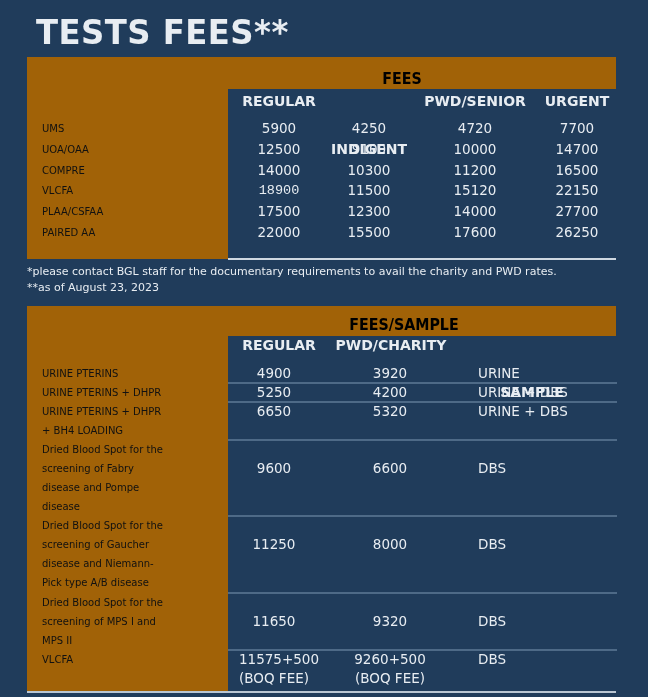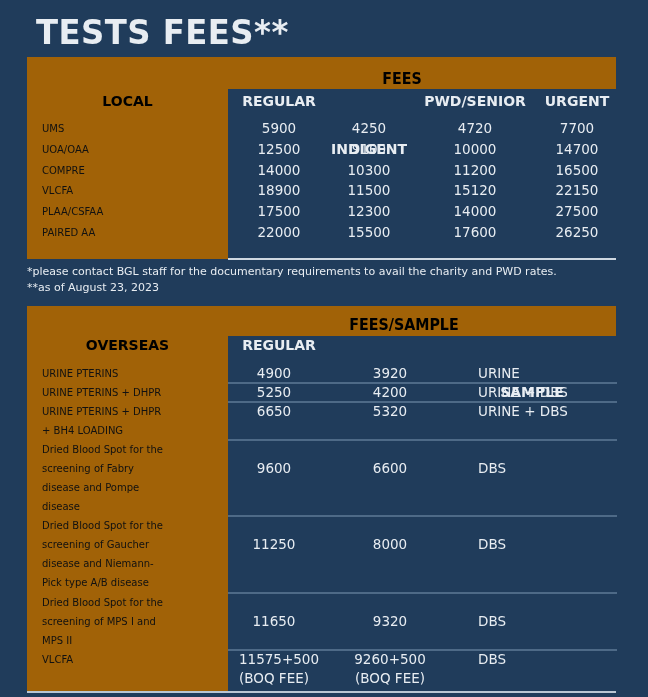--- a/index.html
+++ b/index.html
@@ -42,21 +42,20 @@
   }
 </style>
 </head>
 <body>
 
 <div class="title">TESTS FEES**</div>
 
 <div class="panel" style="top:57px; height:202px;">
   <div class="dark" style="left:201px; top:32px; width:388px; height:170px;"></div>
   <div class="fees-hdr" style="left:201px; top:13px; width:348px;">FEES</div>
-  <div class="sec-hdr" style="left:0; top:36px; width:201px;">LOCAL</div>
 
   <div class="col-hdr" style="left:210px; top:36px; width:84px;">REGULAR</div>
   <div class="col-hdr" style="left:300px; top:36px; width:84px;margin-top:48px;">INDIGENT</div>
   <div class="col-hdr" style="left:393px; top:36px; width:110px;">PWD/SENIOR</div>
   <div class="col-hdr" style="left:514px; top:36px; width:72px;">URGENT</div>
 
   <div id="local-rows">
       <div class="row-label" style="left: 15px; top: 62px;">UMS</div>
       <div class="cell" style="left: 210px; width: 84px; top: 62px;">5900</div>
       <div class="cell" style="left: 300px; width: 84px; top: 62px;">4250</div>
@@ -66,47 +65,47 @@
       <div class="cell" style="left: 210px; width: 84px; top: 82.8px;">12500</div>
       <div class="cell" style="left: 300px; width: 84px; top: 82.8px;">9100</div>
       <div class="cell" style="left: 393px; width: 110px; top: 82.8px;">10000</div>
       <div class="cell" style="left: 514px; width: 72px; top: 82.8px;">14700</div>
       <div class="row-label" style="left: 15px; top: 103.6px;">COMPRE</div>
       <div class="cell" style="left: 210px; width: 84px; top: 103.6px;">14000</div>
       <div class="cell" style="left: 300px; width: 84px; top: 103.6px;">10300</div>
       <div class="cell" style="left: 393px; width: 110px; top: 103.6px;">11200</div>
       <div class="cell" style="left: 514px; width: 72px; top: 103.6px;">16500</div>
       <div class="row-label" style="left: 15px; top: 124.4px;">VLCFA</div>
-      <div class="cell" style="left: 210px; width: 84px; top: 124.4px;">18900</div>
+      <div class="cell" style="left: 210px; width: 84px; top: 124.4px; font-family: Liberation Mono, monospace;">18900</div>
       <div class="cell" style="left: 300px; width: 84px; top: 124.4px;">11500</div>
       <div class="cell" style="left: 393px; width: 110px; top: 124.4px;">15120</div>
       <div class="cell" style="left: 514px; width: 72px; top: 124.4px;">22150</div>
       <div class="row-label" style="left: 15px; top: 145.2px;">PLAA/CSFAA</div>
       <div class="cell" style="left: 210px; width: 84px; top: 145.2px;">17500</div>
       <div class="cell" style="left: 300px; width: 84px; top: 145.2px;">12300</div>
       <div class="cell" style="left: 393px; width: 110px; top: 145.2px;">14000</div>
-      <div class="cell" style="left: 514px; width: 72px; top: 145.2px;">27500</div>
+      <div class="cell" style="left: 514px; width: 72px; top: 145.2px;">27700</div>
       <div class="row-label" style="left: 15px; top: 166px;">PAIRED AA</div>
       <div class="cell" style="left: 210px; width: 84px; top: 166px;">22000</div>
       <div class="cell" style="left: 300px; width: 84px; top: 166px;">15500</div>
       <div class="cell" style="left: 393px; width: 110px; top: 166px;">17600</div>
       <div class="cell" style="left: 514px; width: 72px; top: 166px;">26250</div>
     </div>
 </div>
 <div class="bottom-rule" style="left:228px; top:258px; width:388px;"></div>
 
 <div class="footnote" style="top:265px;">*please contact BGL staff for the documentary requirements to avail the charity and PWD rates.</div>
 <div class="footnote" style="top:281px;">**as of August 23, 2023</div>
 
 <div class="panel" style="top:306px; height:386px;">
   <div class="dark" style="left:201px; top:30px; width:389px; height:356px;"></div>
   <div class="fees-hdr" style="left:201px; top:10px; width:352px;">FEES/SAMPLE</div>
-  <div class="sec-hdr" style="left:0; top:31px; width:201px;">OVERSEAS</div>
 
   <div class="col-hdr" style="left:212px; top:31px; width:80px;">REGULAR</div>
+  <div class="col-hdr" style="left:304px; top:31px; width:120px;">PWD/CHARITY</div>
   <div class="col-hdr" style="left:455px; top:49px; width:100px;margin-top:29px;">SAMPLE</div>
 
   <div id="overseas-rows">
       <div class="row-label" style="left: 15px; top: 58px;">URINE PTERINS</div>
       <div class="cell" style="white-space: pre-line; left: 212px; width: 70px; top: 58px;">4900</div>
       <div class="cell" style="white-space: pre-line; left: 325px; width: 76px; top: 58px;">3920</div>
       <div class="cell left" style="white-space: pre-line; left: 451px; width: 110px; top: 58px;">URINE</div>
       <div class="row-label" style="left: 15px; top: 77px;">URINE PTERINS + DHPR</div>
       <div class="cell" style="white-space: pre-line; left: 212px; width: 70px; top: 77px;">5250</div>
       <div class="cell" style="white-space: pre-line; left: 325px; width: 76px; top: 77px;">4200</div>

